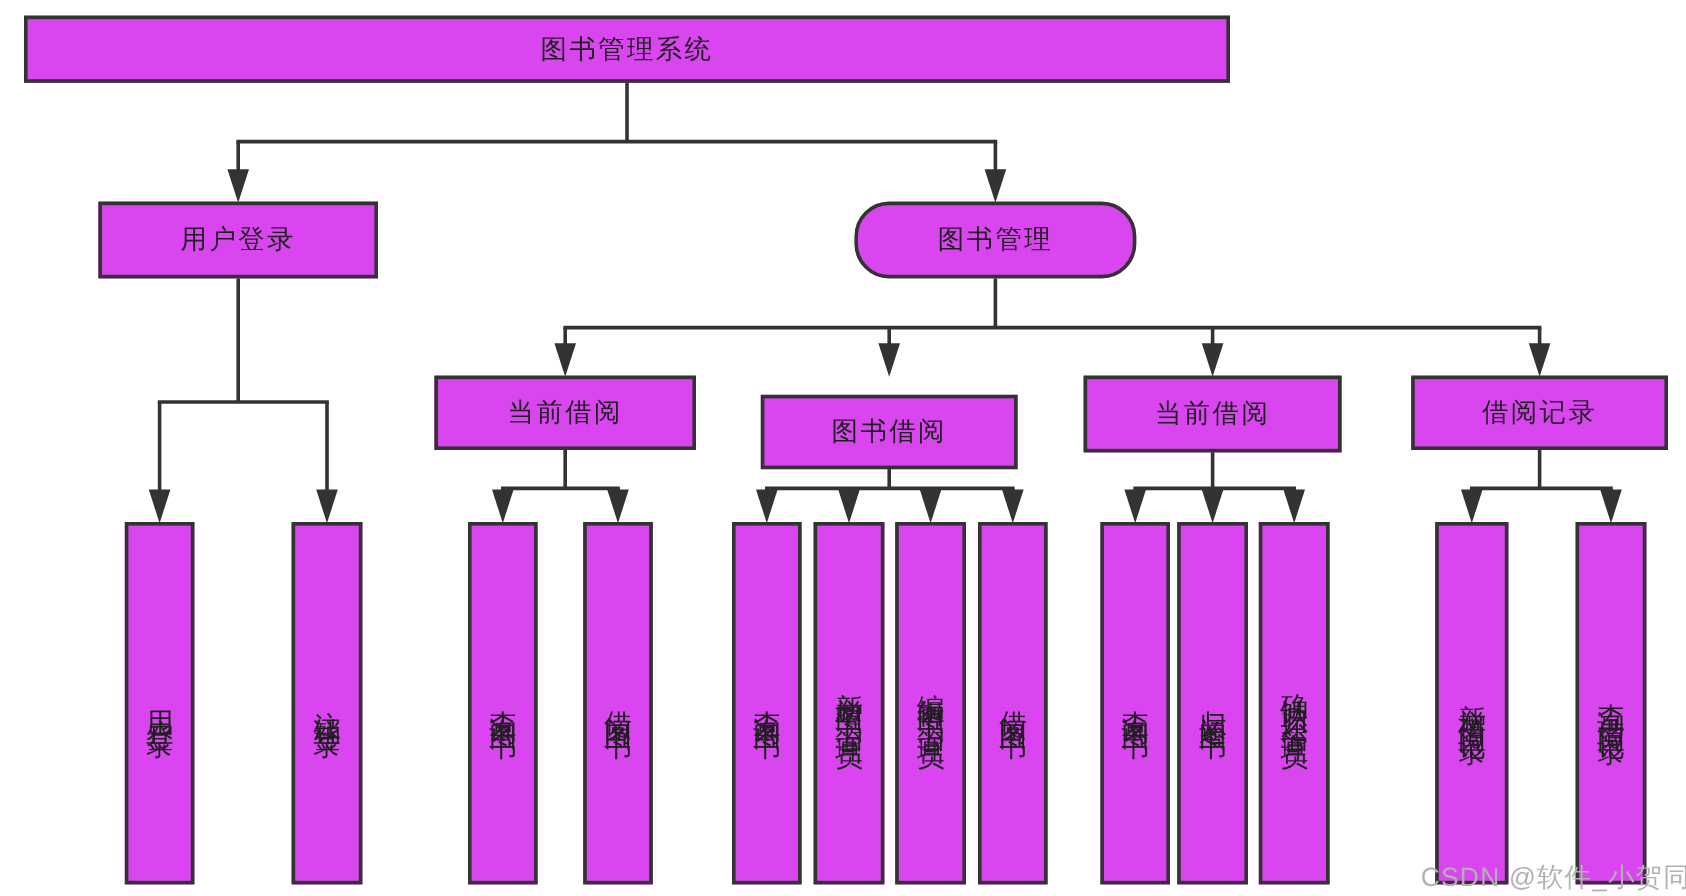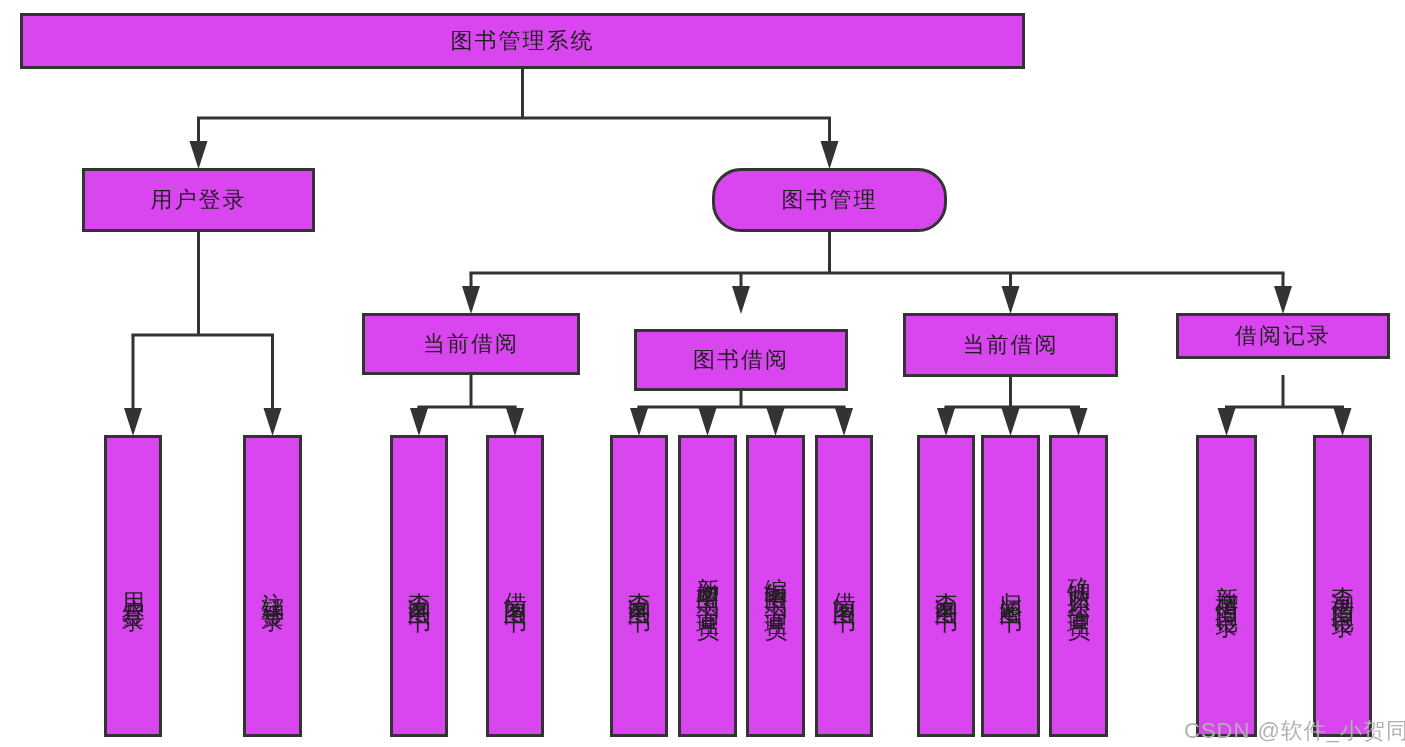--- a/index.html
+++ b/index.html
@@ -129,21 +129,21 @@
     </div>
     <div class="node horizontal" style="left: 362px; top: 313px; width: 218px; height: 62px;">
       <span class="label">当前借阅</span>
     </div>
     <div class="node horizontal" style="left: 634px; top: 313px; width: 214px; height: 62px; margin-top: 16px;">
       <span class="label">图书借阅</span>
     </div>
     <div class="node horizontal" style="left: 903px; top: 313px; width: 215px; height: 64px;">
       <span class="label">当前借阅</span>
     </div>
-    <div class="node horizontal" style="left: 1176px; top: 313px; width: 214px; height: 46px;">
+    <div class="node horizontal" style="left: 1176px; top: 313px; width: 214px; height: 62px;">
       <span class="label">借阅记录</span>
     </div>
     <div class="node vertical" style="left: 104px; top: 435px; width: 58px; height: 302px;">
       <span class="label">用户登录</span>
     </div>
     <div class="node vertical" style="left: 243px; top: 435px; width: 59px; height: 302px;">
       <span class="label">注销登录</span>
     </div>
     <div class="node vertical" style="left: 390px; top: 435px; width: 58px; height: 302px;">
       <span class="label">查询图书</span>

